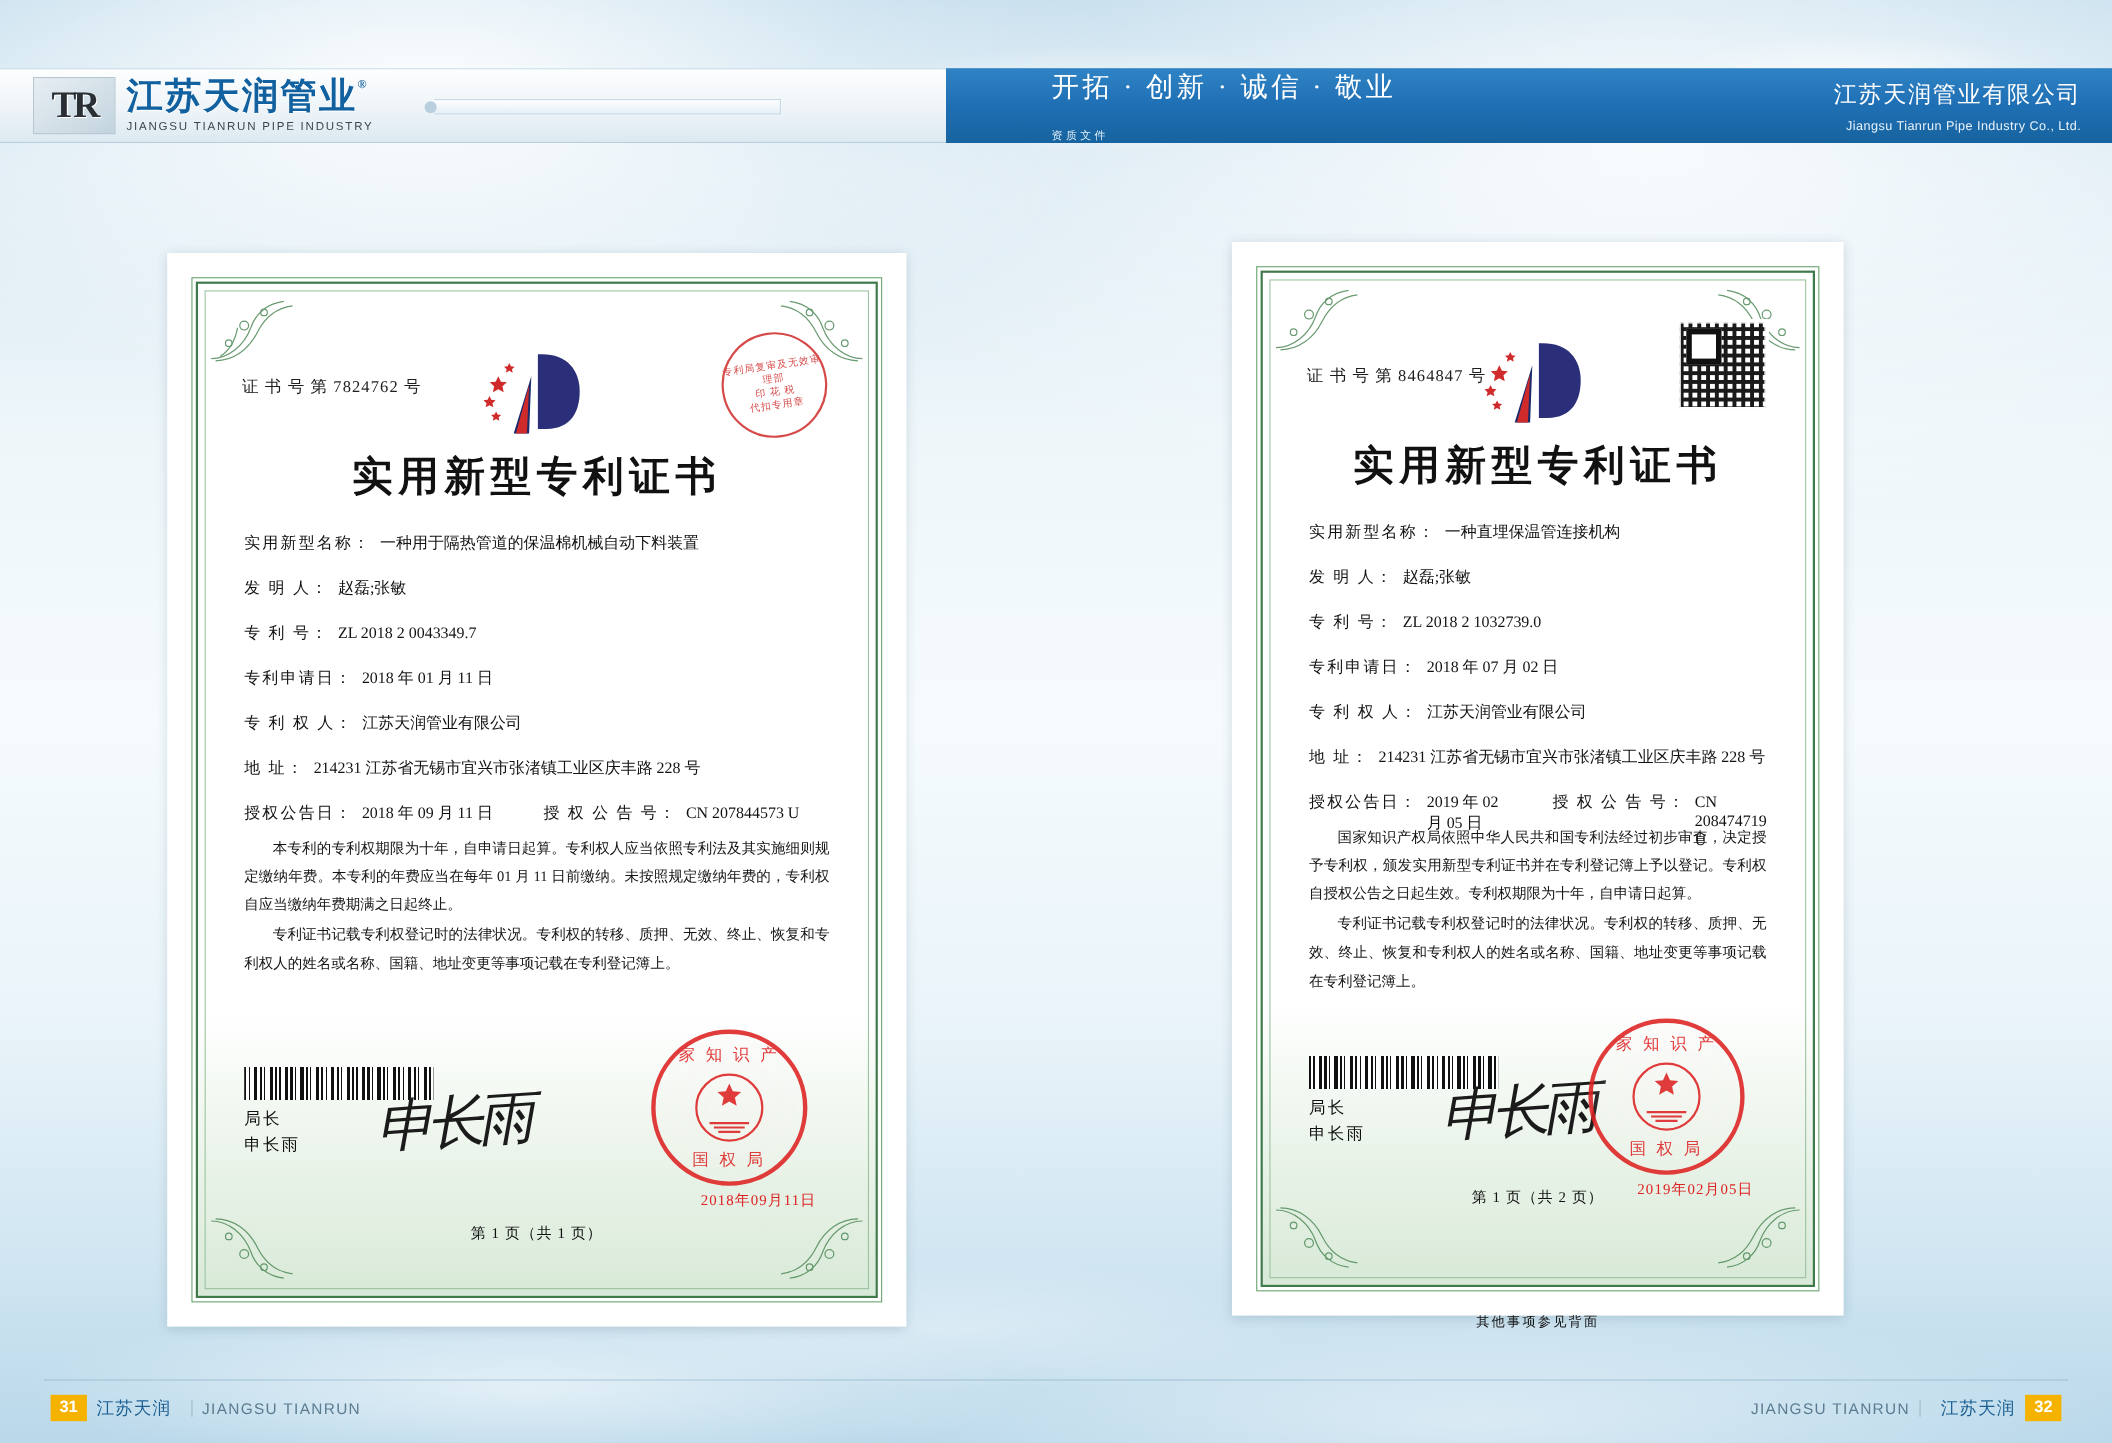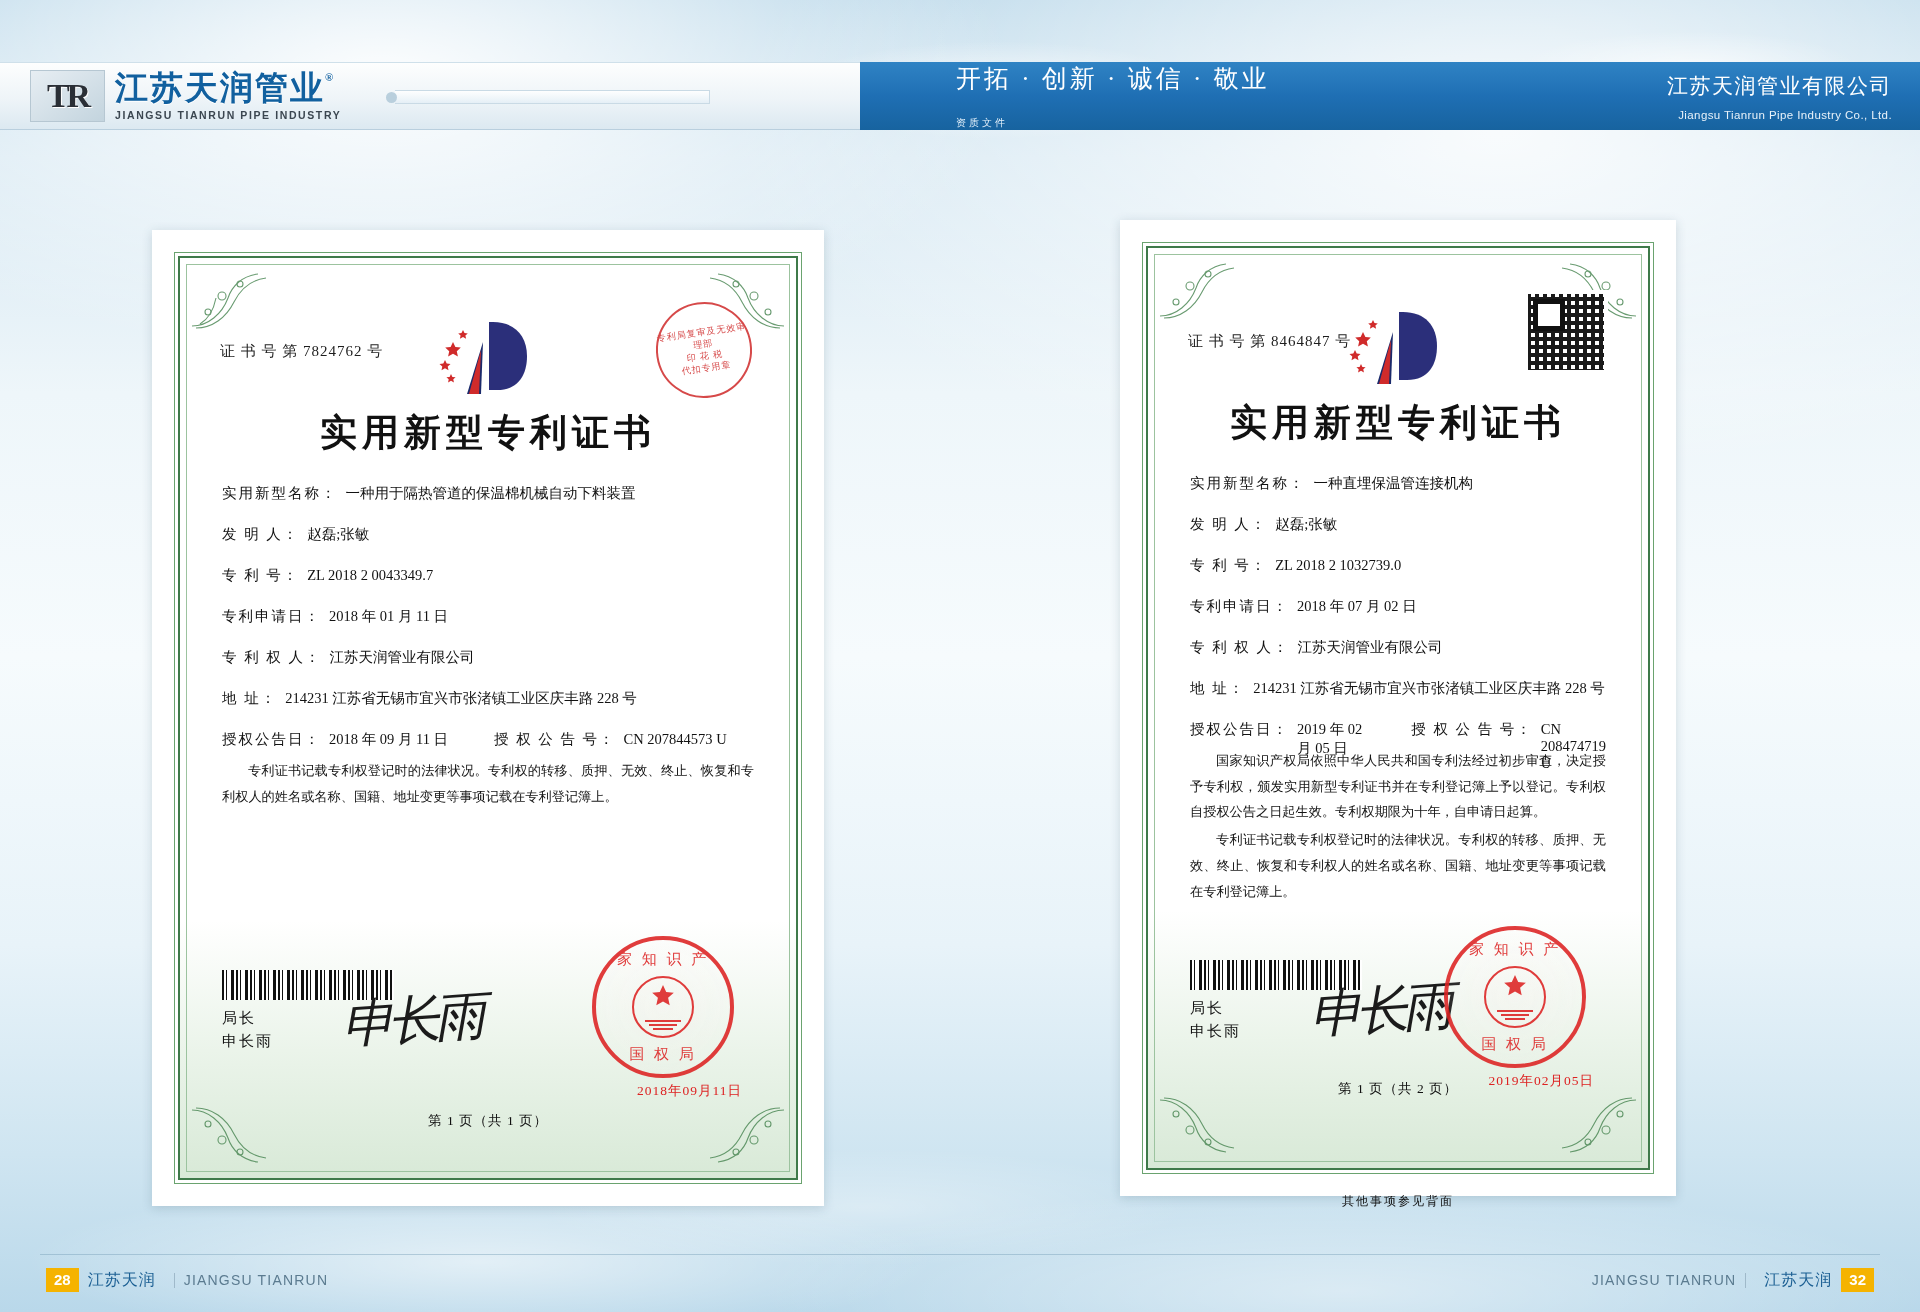--- a/index.html
+++ b/index.html
@@ -54,21 +54,21 @@
     font-family:"Liberation Serif", serif; font-weight:bold; font-size:34px;
     color:#2a2f36; letter-spacing:-3px; text-shadow:1px 1px 0 #fff;
   }
   .logo-text { line-height:1; }
   .logo-cn {
     font-family:"Liberation Serif", serif;
     font-size:33px; font-weight:bold; color:#11609f; letter-spacing:2px;
     text-shadow:0 1px 0 #fff;
   }
   .logo-en {
-    font-size:10.5px; color:#3b4650; letter-spacing:1.6px; margin-top:5px;font-weight:bold;
+    font-size:10.5px; color:#3b4650; letter-spacing:1.6px; margin-top:5px;
   }
   .reg-mark { font-size:11px; color:#11609f; vertical-align:top; }
   .header-rule {
     position:absolute; left:395px; right:150px; top:27px; height:14px;
     border:1px solid #c9dae5; border-left:none;
     background:linear-gradient(180deg,rgba(255,255,255,0.9),rgba(226,238,246,0.7));
   }
   .header-rule:before{
     content:""; position:absolute; left:-9px; top:1px; width:11px; height:11px;
     border-radius:50%; background:#b9cfdd;
@@ -354,20 +354,21 @@
             </div>
           <div class="frow two">
             <span class="flabel">授权公告日：</span>
             <span class="fval">2018 年 09 月 11 日</span>
             <span class="fval2 flabel">授 权 公 告 号：</span>
             <span class="fval">CN 207844573 U</span>
           </div>
         </div>
 
         <div class="paragraphs">
+          <p>本专利的专利权期限为十年，自申请日起算。专利权人应当依照专利法及其实施细则规定缴纳年费。本专利的年费应当在每年 01 月 11 日前缴纳。未按照规定缴纳年费的，专利权自应当缴纳年费期满之日起终止。</p>
           <p>专利证书记载专利权登记时的法律状况。专利权的转移、质押、无效、终止、恢复和专利权人的姓名或名称、国籍、地址变更等事项记载在专利登记簿上。</p>
         </div>
 
         <div class="barcode"></div>
 
         <div class="director">
           <div>局长</div>
           <div>申长雨</div>
         </div>
         <div class="signature">申长雨</div>
@@ -511,21 +512,21 @@
         <div class="page-note" style="bottom:40px">第 1 页（共 2 页）</div>
       </div>
     </div>
     <div class="outside-note" style="position:absolute; left:0; right:0; bottom:-14px;">其他事项参见背面</div>
   </div>
 </div>
 
 <div class="footer">
   <div class="footer-line"></div>
   <div class="pg-left">
-    <span class="pg-num">28</span>
+    <span class="pg-num">31</span>
     <span class="pg-cn">江苏天润</span>
     <span class="vdiv"></span>
     <span class="pg-en">JIANGSU TIANRUN</span>
   </div>
   <div class="pg-right">
     <span class="pg-en">JIANGSU TIANRUN</span>
     <span class="vdiv"></span>
     <span class="pg-cn">江苏天润</span>
     <span class="pg-num">32</span>
   </div>

